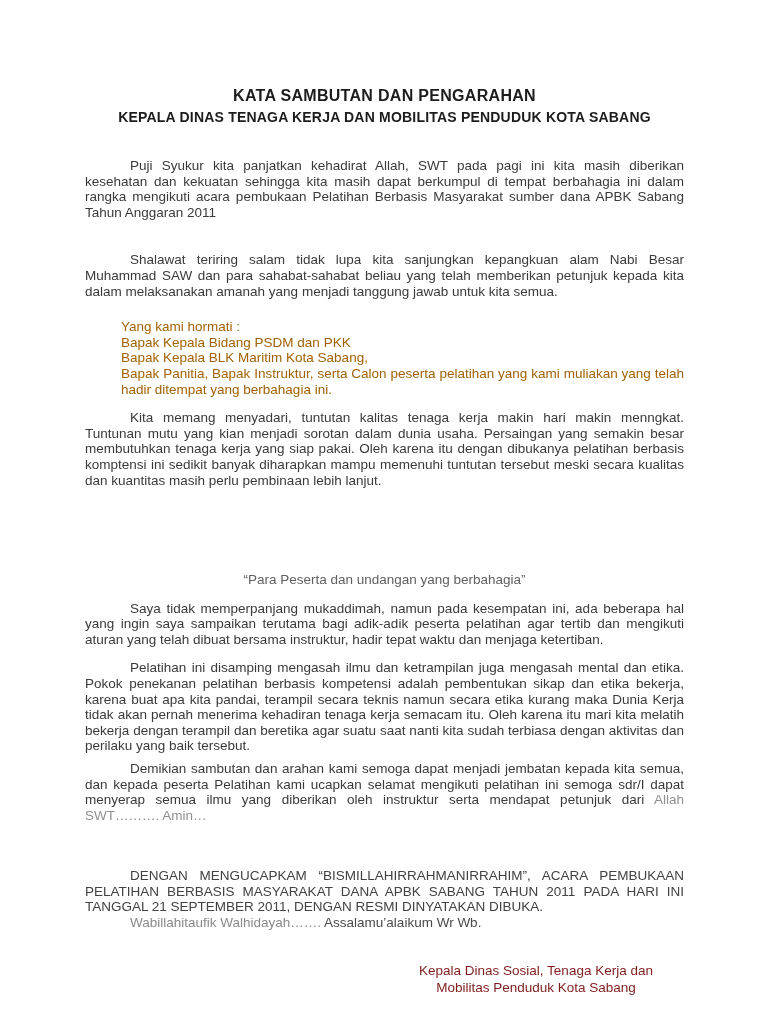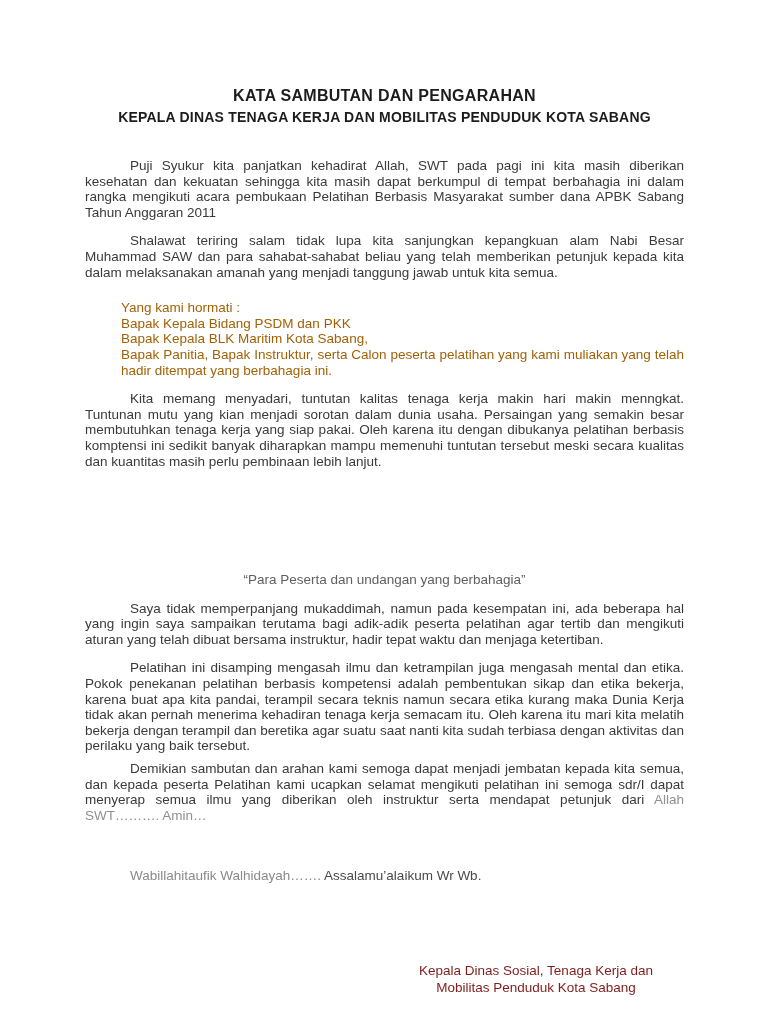--- a/index.html
+++ b/index.html
@@ -27,21 +27,21 @@
   .doc-subtitle {
     font-size: 14px; line-height: 16px; font-weight: bold;
     text-align: center; color: #1c1c1c; margin-top: 4px; letter-spacing: 0.2px;
   }
   .para {
     font-size: 13.5px; line-height: 15.6px; color: #3a3a3a;
     text-align: justify;
   }
   .indent { text-indent: 45px; }
   .mt-open { margin-top: 33px; }
-  .mt-std  { margin-top: 13px; }
+  .mt-std  { margin-top: 32px; }
   .mt-sal  { margin-top: 20px; }
   .mt-p    { margin-top: 13px; }
   .mt-dem  { margin-top: 7px; }
   .mt-caps { margin-top: 0px; }
   .mt-close{ }
   .salutation { margin-left: 36px; width: 563px; }
   .salutation .sal-line {
     font-size: 13.5px; line-height: 15.6px; color: #a16207; text-align: justify;
   }
   .quote-line {
@@ -86,20 +86,21 @@
     <div class="quote-line">“Para Peserta dan undangan yang berbahagia”</div>
 
     <p class="para indent mt-p">Saya tidak memperpanjang mukaddimah, namun pada kesempatan ini, ada beberapa hal yang ingin saya sampaikan terutama bagi adik-adik peserta pelatihan agar tertib dan mengikuti aturan yang telah dibuat bersama instruktur, hadir tepat waktu dan menjaga ketertiban.</p>
 
     <p class="para indent mt-p">Pelatihan ini disamping mengasah ilmu dan ketrampilan juga mengasah mental dan etika. Pokok penekanan pelatihan berbasis kompetensi adalah pembentukan sikap dan etika bekerja, karena buat apa kita pandai, terampil secara teknis namun secara etika kurang maka Dunia Kerja tidak akan pernah menerima kehadiran tenaga kerja semacam itu. Oleh karena itu mari kita melatih bekerja dengan terampil dan beretika agar suatu saat nanti kita sudah terbiasa dengan aktivitas dan perilaku yang baik tersebut.</p>
 
     <p class="para indent mt-dem"><span>Demikian sambutan dan arahan kami semoga dapat menjadi jembatan kepada kita semua, dan kepada peserta Pelatihan kami ucapkan selamat mengikuti pelatihan ini semoga sdr/I dapat menyerap semua ilmu yang diberikan oleh instruktur serta mendapat petunjuk dari </span><span class="tail-light">Allah SWT………. Amin…</span></p>
   </div>
 
   <div class="sec sec-low">
+    <p class="para indent caps-para mt-caps">DENGAN MENGUCAPKAM “BISMILLAHIRRAHMANIRRAHIM”, ACARA PEMBUKAAN PELATIHAN BERBASIS MASYARAKAT DANA APBK SABANG TAHUN 2011 PADA HARI INI TANGGAL 21 SEPTEMBER 2011, DENGAN RESMI DINYATAKAN DIBUKA.</p>
 
     <div class="closing-line mt-close"><span class="closing-light">Wabillahitaufik Walhidayah……. </span><span class="closing-dark">Assalamu’alaikum Wr Wb.</span></div>
   </div>
 
   <div class="signature">
     <div>Kepala Dinas Sosial, Tenaga Kerja dan</div>
     <div>Mobilitas Penduduk Kota Sabang</div>
   </div>
 
 </div>

